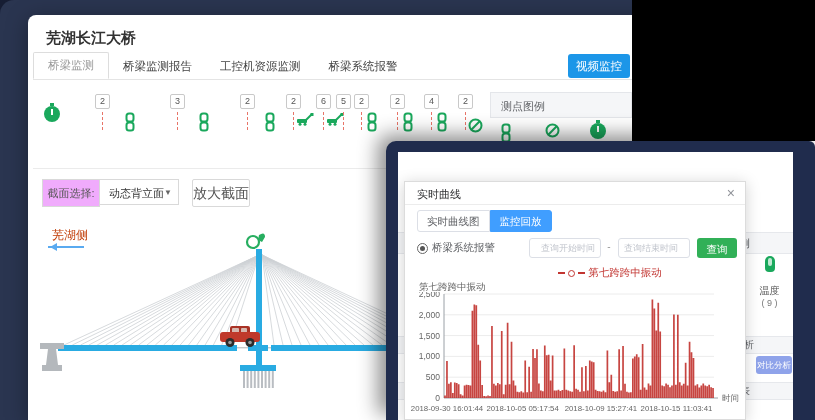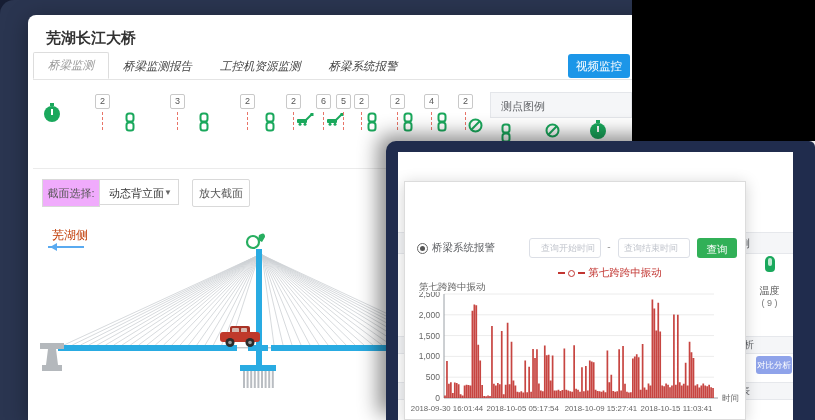--- a/index.html
+++ b/index.html
@@ -8,21 +8,21 @@
     background:#161d33;font-family:"Liberation Sans","DejaVu Sans",sans-serif;
     -webkit-font-smoothing:antialiased;
   }
   .desktop{position:absolute;inset:0;background:#2a3550;border-radius:14px 0 0 0;}
   
   .main-window{
     position:absolute;left:28px;top:15px;right:0;bottom:0;
     background:#fff;border-radius:8px 0 0 0;box-shadow:0 4px 22px rgba(0,0,0,.35);
   }
   .page-title{position:absolute;left:18px;top:14px;font-size:15px;font-weight:bold;color:#333;}
-  .tab-row{position:absolute;left:5px;top:40px;right:0;height:24px;border-bottom:1px solid #e4e4e4;display:flex;align-items:flex-end;font-style:italic;}
+  .tab-row{position:absolute;left:5px;top:40px;right:0;height:24px;border-bottom:1px solid #e4e4e4;display:flex;align-items:flex-end;}
   .tab{font-size:11.5px;color:#444;padding:5px 14px;cursor:pointer;white-space:nowrap;}
   .tab.active{border:1px solid #ddd;border-bottom:1px solid #fff;background:#fff;color:#999;border-radius:2px 2px 0 0;}
   .video-btn{
     position:absolute;left:540px;top:39px;width:62px;height:24px;background:#1c96e8;color:#fff;
     font-size:11.5px;text-align:center;line-height:24px;border-radius:3px;cursor:pointer;
   }
   
   .strip{position:absolute;left:0;top:79px;width:460px;height:62px;}
   .strip-item{position:absolute;top:0;}
   .badge{width:13px;height:13px;border:1px solid #c9c9c9;border-radius:2px;background:#fff;
@@ -37,21 +37,21 @@
               border:1px solid #e4e6ea;font-size:11px;color:#606266;line-height:26px;padding-left:10px;box-sizing:border-box;}
   .panel-icons{position:absolute;left:0;top:0;width:100%;height:0;}
   
   .divider{position:absolute;left:5px;top:153px;width:430px;height:1px;background:#ebebeb;}
   .ctl-label{position:absolute;left:14px;top:164px;width:56px;height:26px;background:#f0abfc;border:1px solid #d9d9d9;
              font-size:11px;color:#555;text-align:center;line-height:26px;}
   .ctl-select{position:absolute;left:71px;top:164px;width:80px;height:26px;border:1px solid #d9d9d9;background:#fff;
               font-size:11px;color:#333;line-height:26px;padding-left:9px;box-sizing:border-box;cursor:pointer;}
   .ctl-select .caret{position:absolute;right:6px;top:0;font-size:8px;color:#666;}
   .ctl-zoom{position:absolute;left:164px;top:164px;width:56px;height:26px;border:1px solid #d9d9d9;background:#fff;
-            font-size:11px;color:#555;text-align:center;line-height:26px;cursor:pointer;border-radius:2px;}
+            font-size:14px;color:#555;text-align:center;line-height:26px;cursor:pointer;border-radius:2px;}
   
   .side-label{position:absolute;left:24px;top:212px;font-size:12px;color:#c2410c;}
   .side-arrow{position:absolute;left:20px;top:231px;width:36px;height:0;border-top:2px solid #5aaaf0;}
   .side-arrow:before{content:"";position:absolute;left:-2px;top:-5px;border:4px solid transparent;border-right:7px solid #5aaaf0;}
   .bridge-svg{position:absolute;left:0;top:200px;width:372px;height:185px;}
   
   .black-block{position:absolute;left:632px;top:0;width:183px;height:141px;background:#000;z-index:5;}
   
   .overlay-window{position:absolute;left:386px;top:141px;width:429px;height:279px;background:#202c4d;
                   border-radius:10px 6px 0 0;box-shadow:-8px -6px 20px rgba(0,0,0,.45);z-index:10;}
@@ -325,20 +325,28 @@
     </div>
     <div class="sl-band" style="top:184px;height:16px;">
       <span style="left:316px;">对比分析</span>
     </div>
     <div class="compare-btn">对比分析</div>
     <div class="sl-band" style="top:230px;height:16px;">
       <span style="left:312px;">测点列表</span>
     </div>
 
     <div class="modal">
+      <div class="modal-titlebar">
+        <span class="modal-title">实时曲线</span>
+        <span class="modal-close">×</span>
+      </div>
+      <div class="m-tabs">
+        <div class="m-tab plain">实时曲线图</div>
+        <div class="m-tab blue">监控回放</div>
+      </div>
       <div class="m-filter">
         <span class="radio"></span>
         <span class="radio-label">桥梁系统报警</span>
         <input class="date-input" style="left: 124px; text-align: right;" placeholder="查询开始时间">
         <span class="range-sep">-</span>
         <input class="date-input" style="left: 213px;" placeholder="查询结束时间">
         <button class="query-btn">查询</button>
       </div>
       <div class="m-legend">
         <span class="lg-line"></span>

